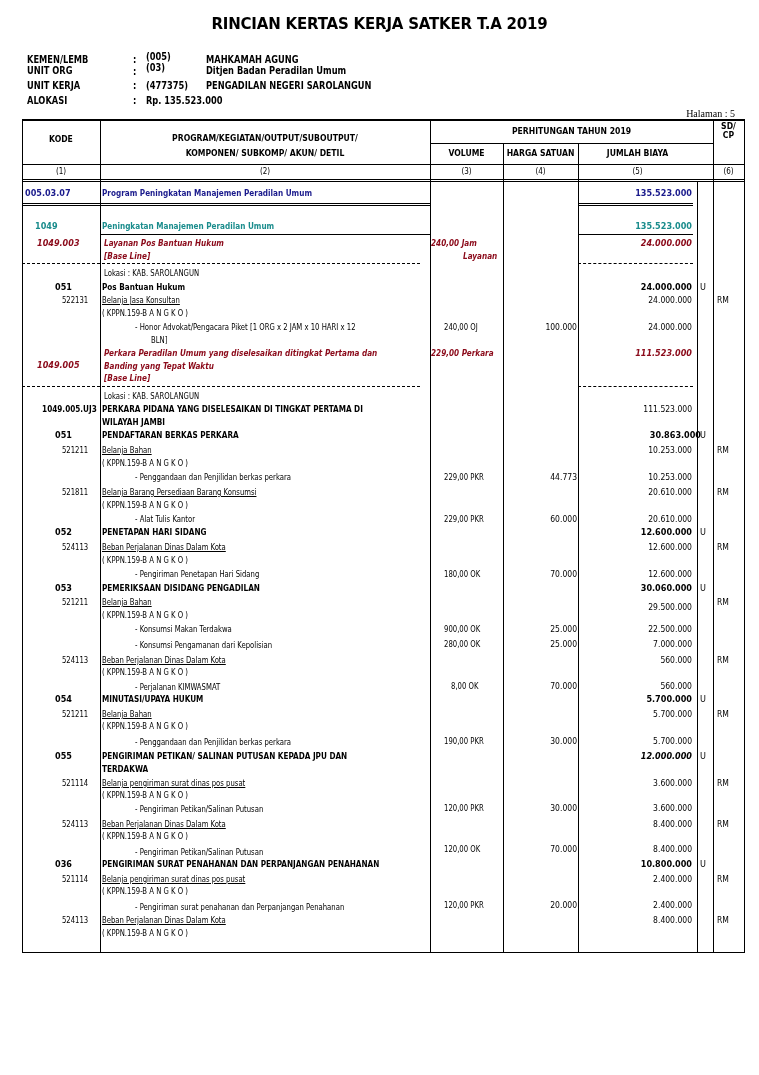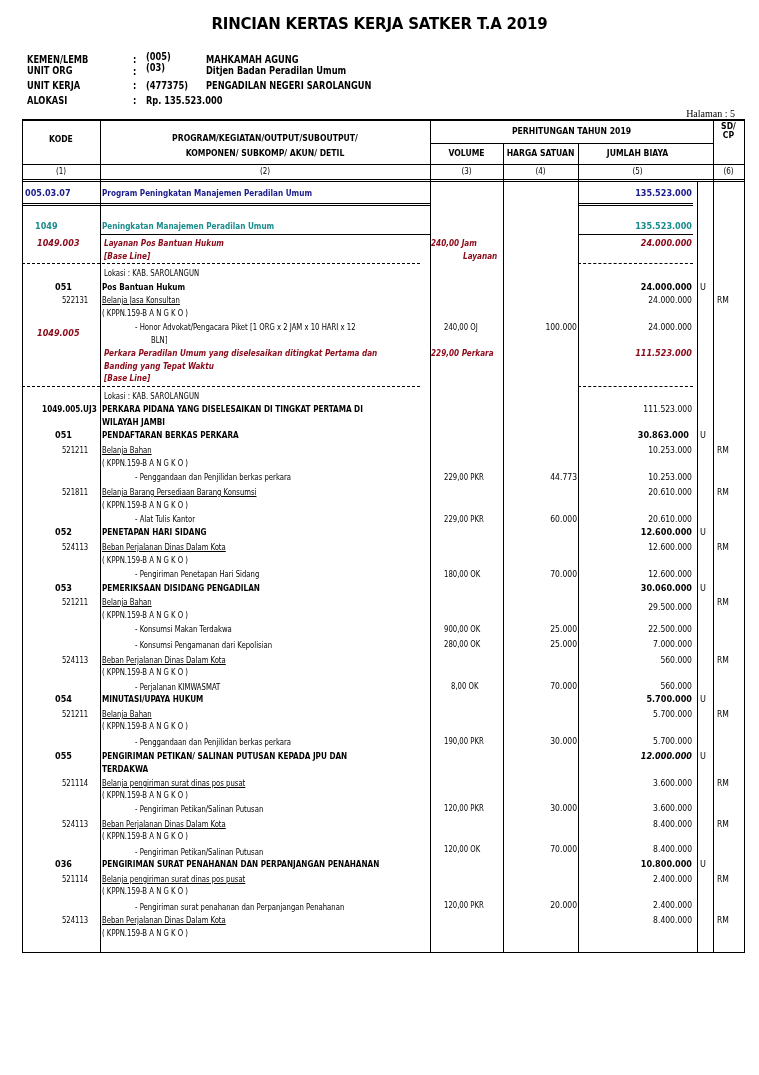--- a/index.html
+++ b/index.html
@@ -133,37 +133,37 @@
 <div class="r" style="left:717px;top:295px;font-size:8.5px;">RM</div>
 
 <div class="r cond" style="left:102px;top:308px;font-size:8.5px;">( KPPN.159-B A N G K O  )</div>
 
 <div class="r cond" style="left:135px;top:322px;font-size:8.5px;">-    Honor Advokat/Pengacara Piket  [1 ORG x 2 JAM x 10 HARI x 12</div>
 <div class="r cond" style="left:151px;top:335px;font-size:8.5px;">BLN]</div>
 <div class="r cond" style="left:444px;top:322px;font-size:8.5px;">240,00 OJ</div>
 <div class="r right" style="right:182px;top:322px;font-size:8.5px;">100.000</div>
 <div class="r right" style="right:67px;top:322px;font-size:8.5px;">24.000.000</div>
 
-<div class="r b i maroon" style="left:37px;top:328px;">1049.005</div>
+<div class="r b i maroon" style="left:37px;top:360px;">1049.005</div>
 <div class="r b i maroon cond" style="left:104px;top:348px;">Perkara Peradilan Umum yang diselesaikan ditingkat Pertama dan</div>
 <div class="r b i maroon cond" style="left:104px;top:361px;">Banding yang Tepat Waktu</div>
 <div class="r b i maroon cond" style="left:104px;top:373px;">[Base Line]</div>
 <div class="r b i maroon cond" style="left:431px;top:348px;">229,00 Perkara</div>
 <div class="r b i maroon right" style="right:67px;top:348px;">111.523.000</div>
 
 <div class="r cond" style="left:104px;top:391px;font-size:8.5px;">Lokasi   :   KAB. SAROLANGUN</div>
 
 <div class="r b condr" style="right:662px;top:404px;">1049.005.UJ3</div>
 <div class="r b cond" style="left:102px;top:404px;">PERKARA PIDANA YANG DISELESAIKAN DI TINGKAT PERTAMA DI</div>
 <div class="r b cond" style="left:102px;top:417px;">WILAYAH JAMBI</div>
 <div class="r right" style="right:67px;top:404px;font-size:8.5px;">111.523.000</div>
 
 <div class="r b" style="left:55px;top:430px;">051</div>
 <div class="r b cond" style="left:102px;top:430px;">PENDAFTARAN BERKAS PERKARA</div>
-<div class="r b right" style="right:70px;top:430px;margin-left:27px;">30.863.000</div>
+<div class="r b right" style="right:58px;top:430px;margin-left:27px;">30.863.000</div>
 <div class="r" style="left:700px;top:430px;">U</div>
 
 <div class="r condr" style="right:671px;top:445px;font-size:8.5px;">521211</div>
 <div class="r u cond" style="left:102px;top:445px;font-size:8.5px;">Belanja Bahan</div>
 <div class="r right" style="right:67px;top:445px;font-size:8.5px;">10.253.000</div>
 <div class="r" style="left:717px;top:445px;font-size:8.5px;">RM</div>
 <div class="r cond" style="left:102px;top:458px;font-size:8.5px;">( KPPN.159-B A N G K O  )</div>
 <div class="r cond" style="left:135px;top:472px;font-size:8.5px;">-    Penggandaan dan Penjilidan berkas perkara</div>
 <div class="r cond" style="left:444px;top:472px;font-size:8.5px;">229,00 PKR</div>
 <div class="r right" style="right:182px;top:472px;font-size:8.5px;">44.773</div>

